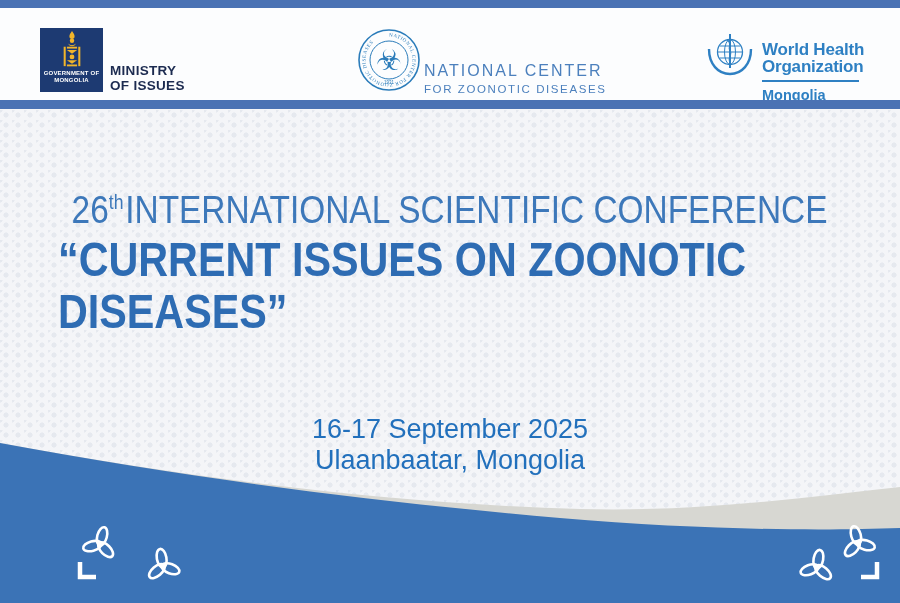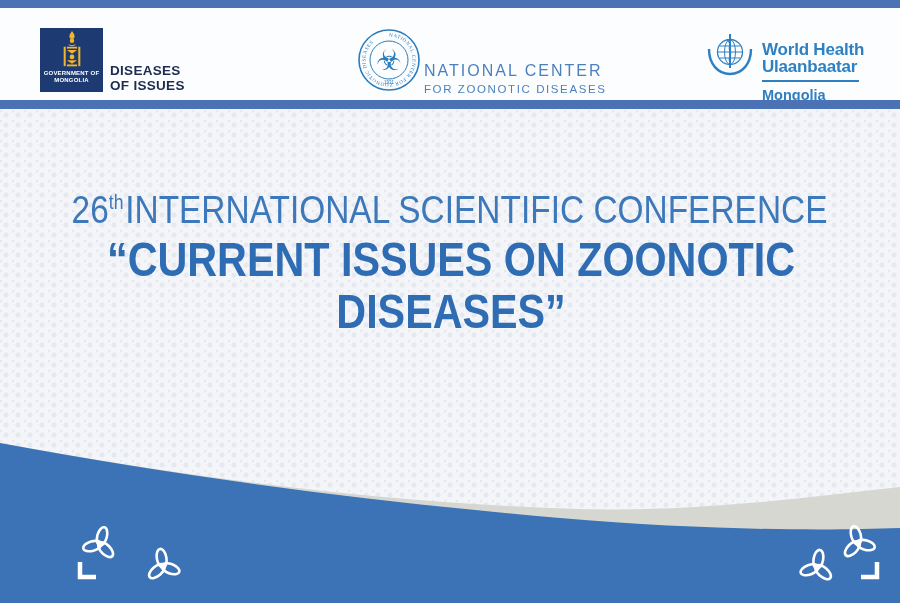--- a/index.html
+++ b/index.html
@@ -41,21 +41,21 @@
   .who-text{position:absolute;left:762px;top:24px;color:#2e80c3;margin-top:10px;}
   .who-name{font-weight:bold;font-size:17px;line-height:16.5px;letter-spacing:-0.2px;}
   .who-rule{width:97px;height:2px;background:#2e80c3;margin-top:5px;}
   .who-country{font-weight:bold;font-size:14.5px;margin-top:5px;}
 
   
   .conf-line{position:absolute;top:181px;left:0;right:0;text-align:center;
     color:#3d78ba;font-size:38px;line-height:42px;white-space:nowrap;}
   .conf-inner{display:inline-block;transform:scaleX(0.88);transform-origin:center;}
   .conf-line sup{font-size:20px;vertical-align:14px;margin-right:2px;}
-  .main-title{position:absolute;top:234px;left:2px;right:0;margin:0;text-align:center;
+  .main-title{position:absolute;top:234px;left:2px;right:0;margin:0;
     color:#2e6cb3;font-weight:bold;font-size:48px;line-height:52px;white-space:nowrap;}
   .title-inner{display:inline-block;transform:scaleX(0.86);transform-origin:center;}
   .date-block{position:absolute;top:414px;left:0;right:0;text-align:center;
     color:#2270bc;font-size:27px;line-height:31px;}
 
   
   .wave{position:absolute;left:0;bottom:0;width:900px;height:173px;display:block;}
 </style>
 </head>
 <body>
@@ -80,21 +80,21 @@
           <path d="M6.5,31.5 L17.5,31.5 L12,35.5 Z"></path>
           <rect x="6.5" y="36.2" width="11" height="2"></rect>
         </g>
       </svg>
       <div class="moh-sq-text">
         <div>GOVERNMENT OF</div>
         <div>MONGOLIA</div>
       </div>
     </div>
     <div class="moh-label">
-      <div>DISEASES</div>
+      <div>MINISTRY</div>
       <div>OF ISSUES</div>
     </div>
 
     <svg class="nczd-seal" viewBox="0 0 64 64">
       <defs>
         <path id="sealRing" d="M32,8.5 a23.5,23.5 0 1 1 -0.01,0"></path>
       </defs>
       <circle cx="32" cy="32" r="30" fill="none" stroke="#2b7cba" stroke-width="1.6"></circle>
       <circle cx="32" cy="32" r="19" fill="none" stroke="#2b7cba" stroke-width="1"></circle>
       <text font-size="5" letter-spacing="0.6" fill="#2b7cba" font-family="Liberation Serif, serif">
@@ -116,41 +116,45 @@
         <line x1="15.6" y1="18" x2="36.4" y2="18" stroke-width="1"></line>
         <line x1="15.6" y1="30" x2="36.4" y2="30" stroke-width="1"></line>
         <line x1="26" y1="6" x2="26" y2="40" stroke-width="2"></line>
         <path d="M23,12 C29,15 23,20 26,23 C29,26 23,30 26,34" stroke-width="1.2"></path>
         <path d="M5,21 C5,36 14,46 26,46 C38,46 47,36 47,21" stroke-width="2.4"></path>
       </g>
     </svg>
     <div class="who-text">
       <div class="who-name">
         <div>World Health</div>
-        <div>Ulaanbaatar</div>
+        <div>Organization</div>
       </div>
       <div class="who-rule"></div>
       <div class="who-country">Mongolia</div>
     </div>
 
   </div>
 
   <div class="midbar"></div>
 
   <div class="conf-line">
     <span class="conf-inner"><span>26</span><sup>th</sup><span>INTERNATIONAL SCIENTIFIC CONFERENCE</span></span>
   </div>
 
   <h1 class="main-title">
     <span class="title-inner">
       <span>“CURRENT ISSUES ON ZOONOTIC</span><br>
       <span>DISEASES”</span>
     </span>
   </h1>
 
+  <div class="date-block">
+    <div>16-17 September 2025</div>
+    <div>Ulaanbaatar, Mongolia</div>
+  </div>
 
   <svg class="wave" viewBox="0 0 900 173">
     <defs>
       <g id="tknot" fill="none" stroke="#ffffff" stroke-width="2.6">
         <ellipse cx="0" cy="-8" rx="4.8" ry="9.3"></ellipse>
         <ellipse cx="0" cy="-8" rx="4.8" ry="9.3" transform="rotate(120)"></ellipse>
         <ellipse cx="0" cy="-8" rx="4.8" ry="9.3" transform="rotate(240)"></ellipse>
       </g>
     </defs>
     <path d="M0,13 C200,50 400,74 580,79 C700,82 800,68 900,57 L900,173 L0,173 Z" fill="#d7d7d2"></path>

